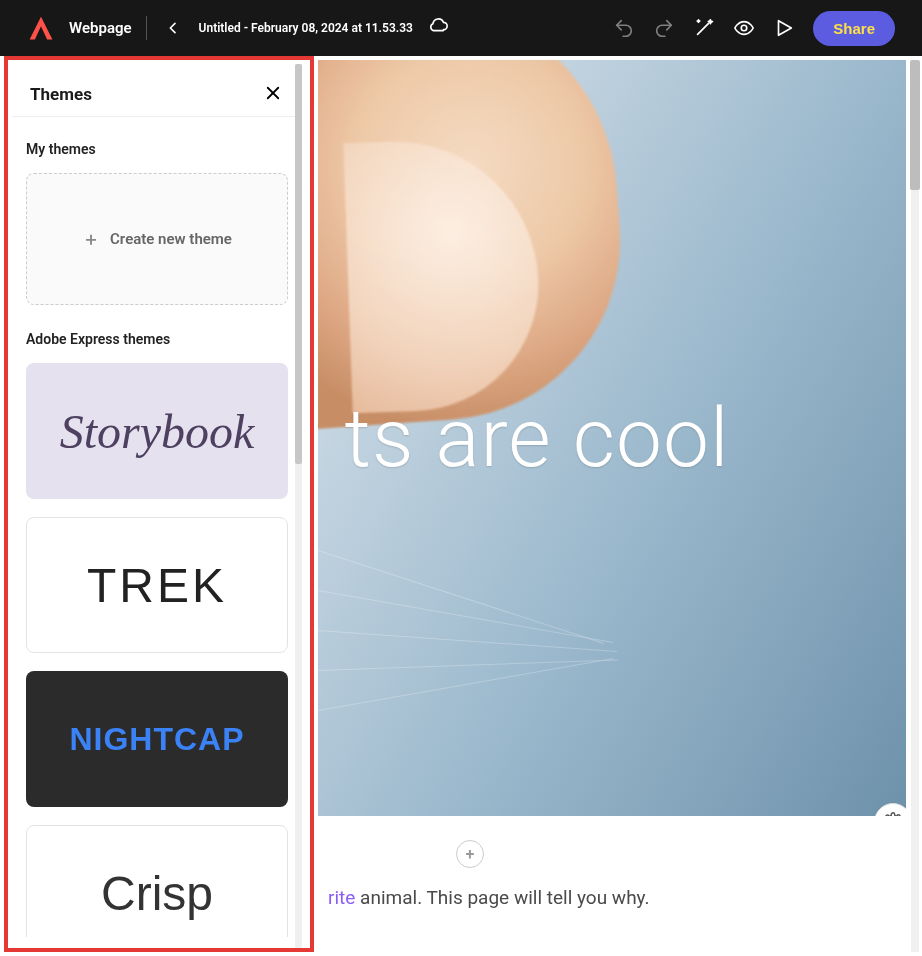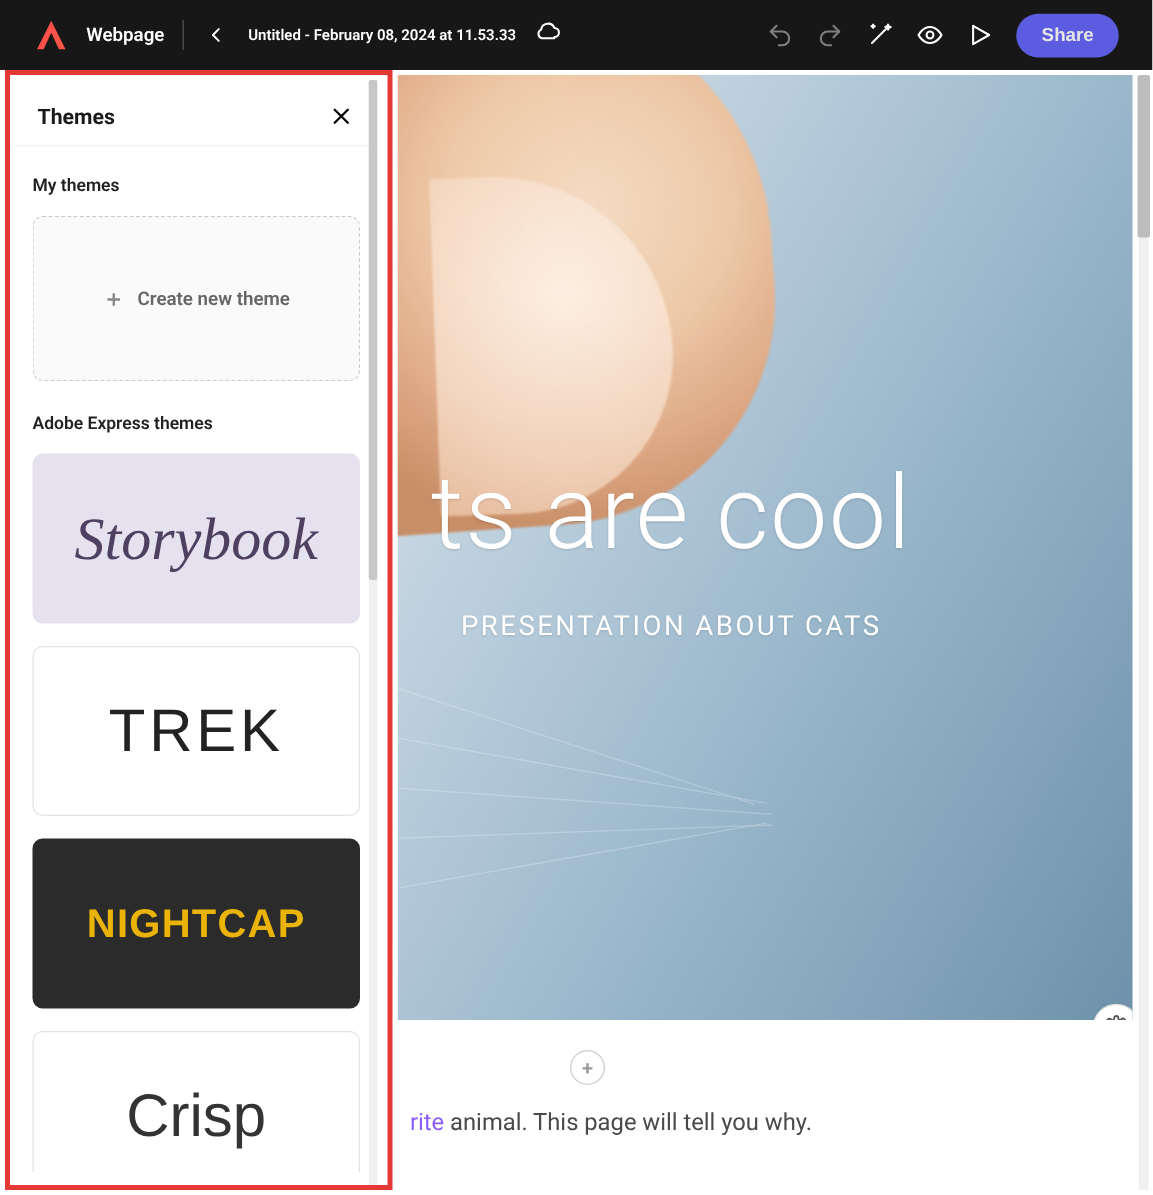--- a/index.html
+++ b/index.html
@@ -23,21 +23,21 @@
     .chev-left-btn { width:24px; height:24px; display:flex; align-items:center; justify-content:center; cursor:pointer; }
     .chev-left-btn svg { width:16px; height:16px; stroke:#fff; }
     .doc-title { font-weight:600; font-size:12px; }
     .cloud-icon svg { width:22px; height:22px; stroke:#fff; fill:none; }
 
     .topbar-right { margin-left:auto; display:flex; align-items:center; gap:18px; }
     .tb-icon { width:22px; height:22px; display:flex; align-items:center; justify-content:center; cursor:pointer; }
     .tb-icon svg { width:22px; height:22px; }
     .tb-icon.disabled svg { opacity:.45; }
     .share-btn {
-      background:#5c5ce0; color:#e5e5e5; border:none; border-radius:20px;
+      background:#5c5ce0; color:#fde047; border:none; border-radius:20px;
       padding:9px 20px; font-weight:600; font-size:15px; cursor:pointer;
     }
 
     
     .workspace { position:relative; height:900px; background:#fff; display:flex; }
 
     
     .left-wrap { position:relative; width:318px; height:900px; }
     .red-outline {
       position:absolute; left:4px; top:0; width:310px; height:896px;
@@ -77,21 +77,21 @@
       font-family:"Brush Script MT","Segoe Script",cursive;
       font-size:48px; font-style:italic; color:#4d4060;
     }
     .theme-trek {
       background:#fff;
       font-family:"Arial Narrow",Arial,sans-serif;
       letter-spacing:3px; font-size:48px; font-weight:400; color:#222;
       font-stretch:condensed;
     }
     .theme-nightcap {
-      background:#2b2b2b; color:#eab308; border:none;
+      background:#2b2b2b; color:#3b82f6; border:none;
       font-family:Arial,Helvetica,sans-serif;
       font-weight:900; font-size:32px; letter-spacing:1px;
     }
     .theme-crisp {
       background:#fff;
       font-family:"Helvetica Neue",Helvetica,Arial,sans-serif;
       font-weight:300; font-size:48px; color:#333;
     }
 
     
@@ -313,21 +313,20 @@
         <div class="ear-inner"></div>
         <div class="whiskers">
           <span></span>
             <span></span>
             <span></span>
             <span></span>
             <span></span>
         </div>
         <div class="hero-text-wrap">
           <div class="hero-title">ts are cool</div>
-          <div class="hero-sub">PRESENTATION ABOUT CATS</div>
         </div>
         <div class="hero-cog">
           <svg viewBox="0 0 24 24" stroke-width="1.8" stroke-linecap="round" stroke-linejoin="round">
               <circle cx="12" cy="12" r="3"></circle>
               <path d="M19.4 15a1.6 1.6 0 0 0 .3 1.8l.1.1a2 2 0 1 1-2.8 2.8l-.1-.1a1.6 1.6 0 0 0-1.8-.3 1.6 1.6 0 0 0-1 1.5V21a2 2 0 1 1-4 0v-.1a1.6 1.6 0 0 0-1-1.5 1.6 1.6 0 0 0-1.8.3l-.1.1a2 2 0 1 1-2.8-2.8l.1-.1a1.6 1.6 0 0 0 .3-1.8 1.6 1.6 0 0 0-1.5-1H3a2 2 0 1 1 0-4h.1a1.6 1.6 0 0 0 1.5-1 1.6 1.6 0 0 0-.3-1.8l-.1-.1a2 2 0 1 1 2.8-2.8l.1.1a1.6 1.6 0 0 0 1.8.3H9a1.6 1.6 0 0 0 1-1.5V3a2 2 0 1 1 4 0v.1a1.6 1.6 0 0 0 1 1.5 1.6 1.6 0 0 0 1.8-.3l.1-.1a2 2 0 1 1 2.8 2.8l-.1.1a1.6 1.6 0 0 0-.3 1.8V9a1.6 1.6 0 0 0 1.5 1H21a2 2 0 1 1 0 4h-.1a1.6 1.6 0 0 0-1.5 1z"></path>
             </svg>
         </div>
       </div>
 
       <div class="body-text-area">

